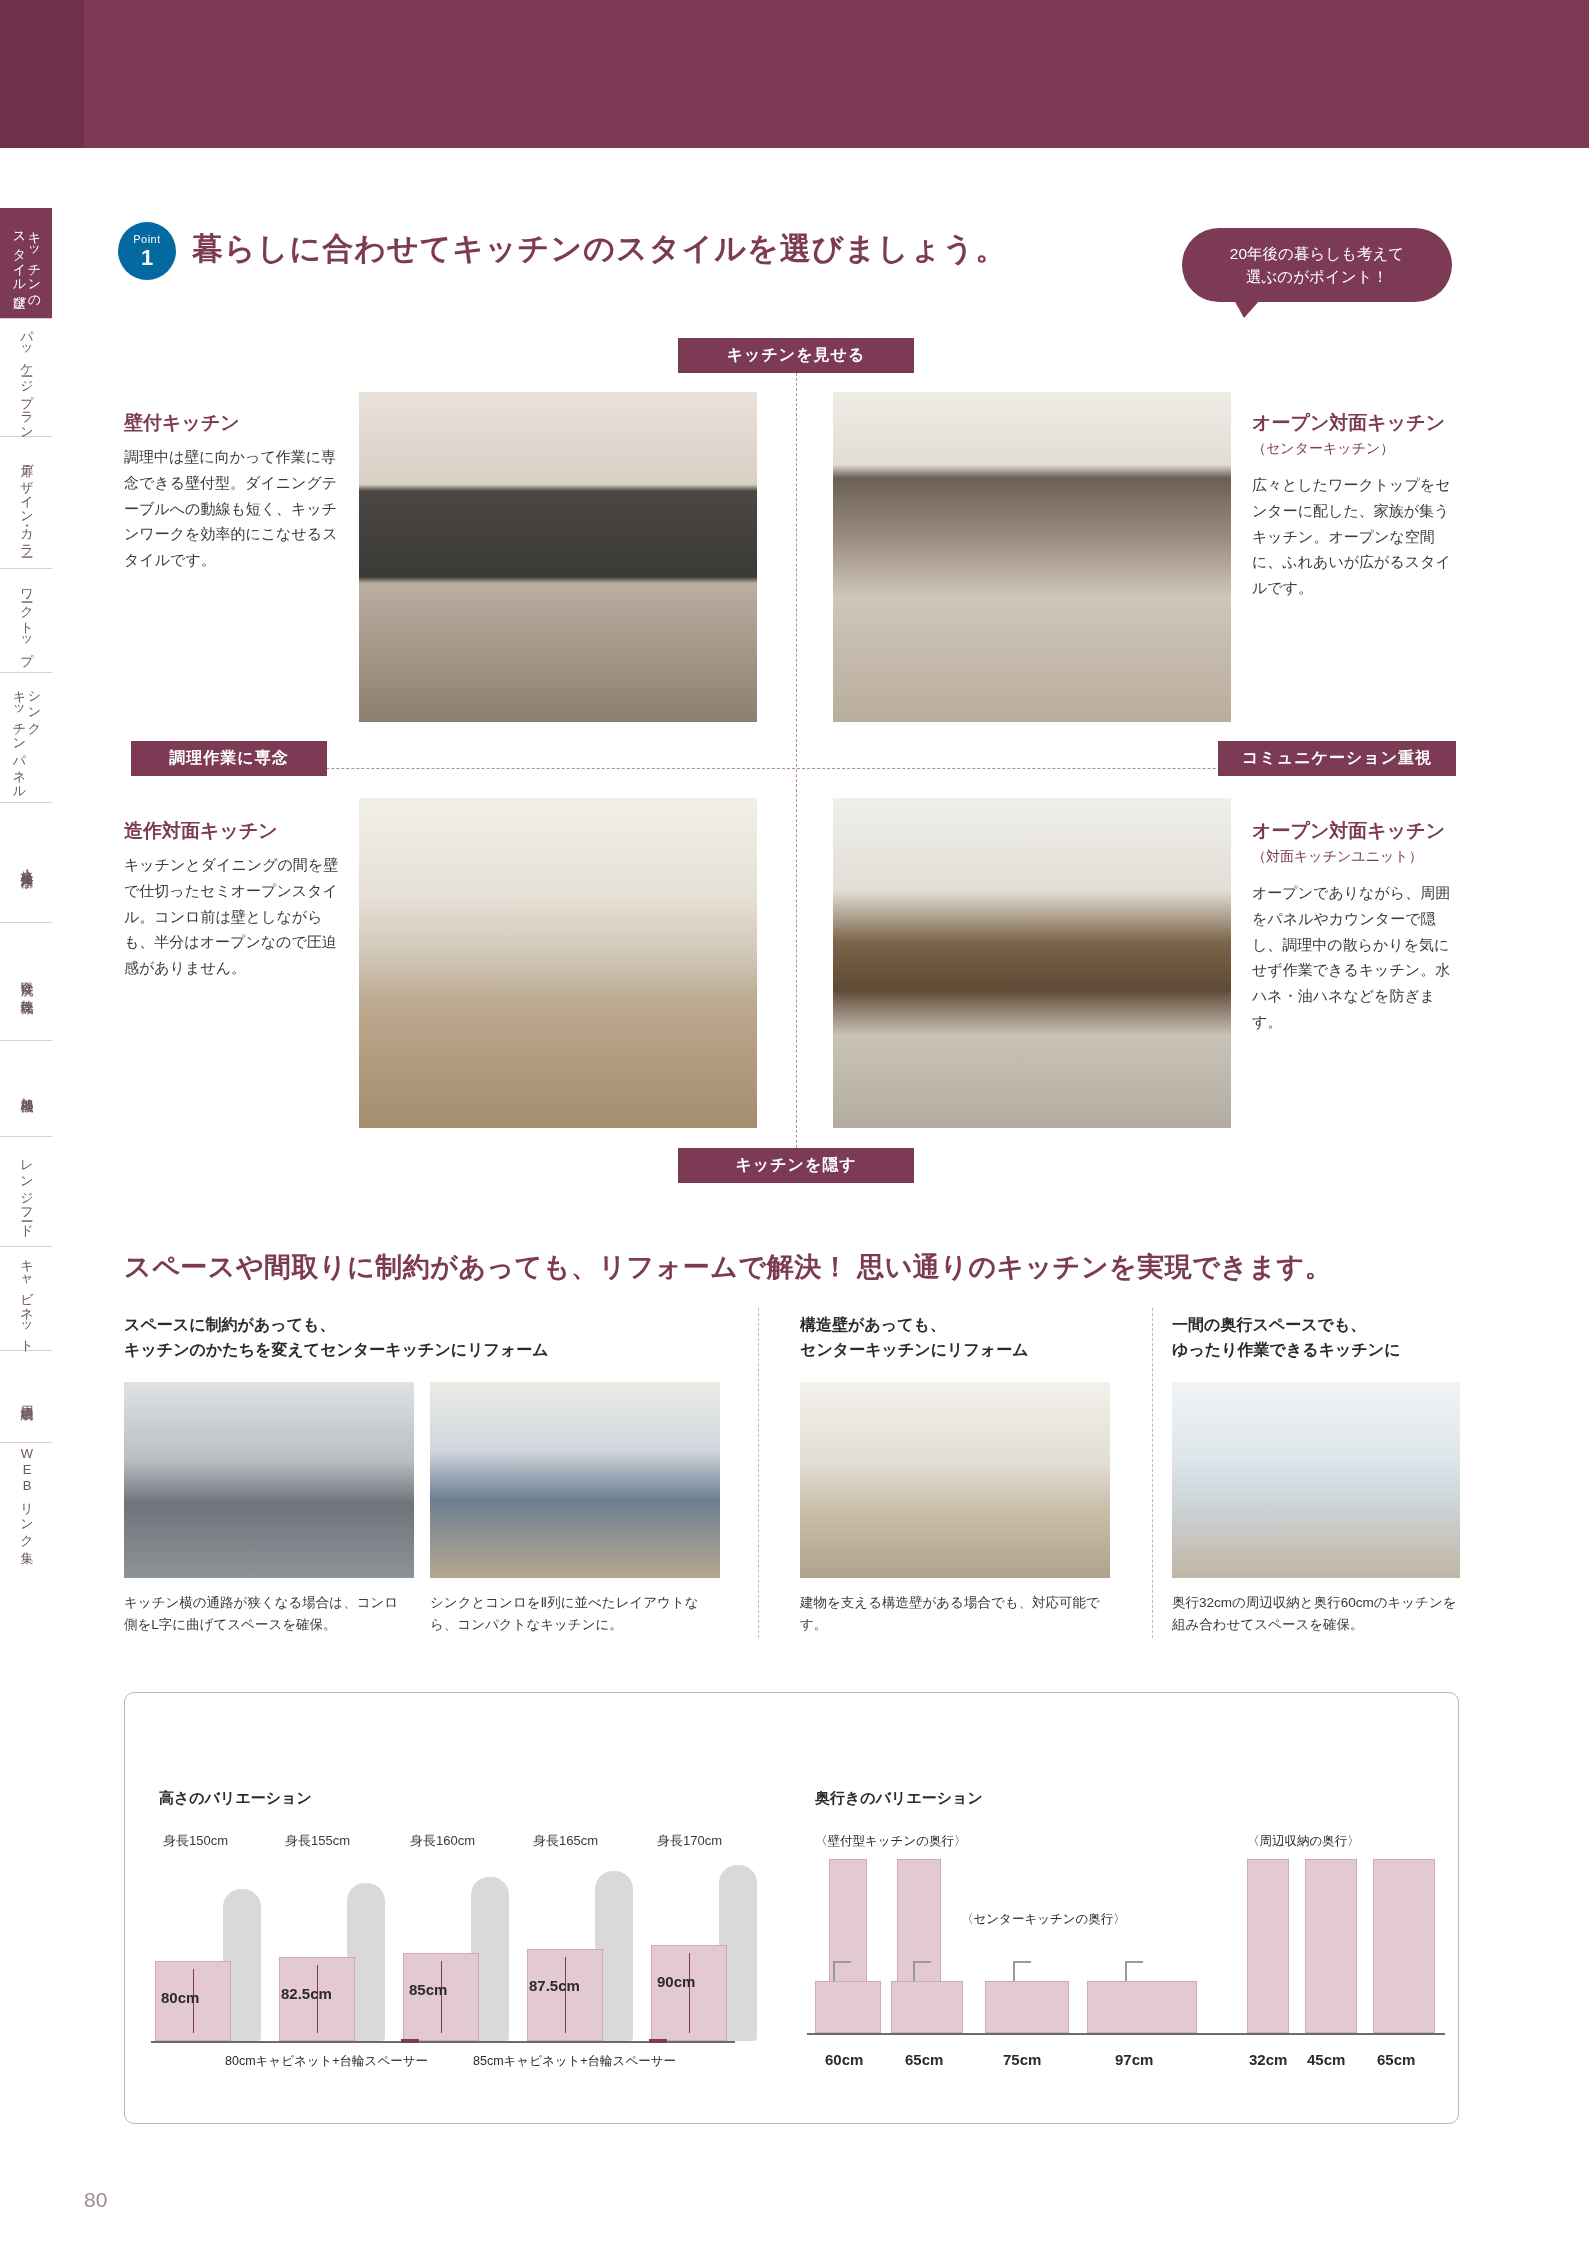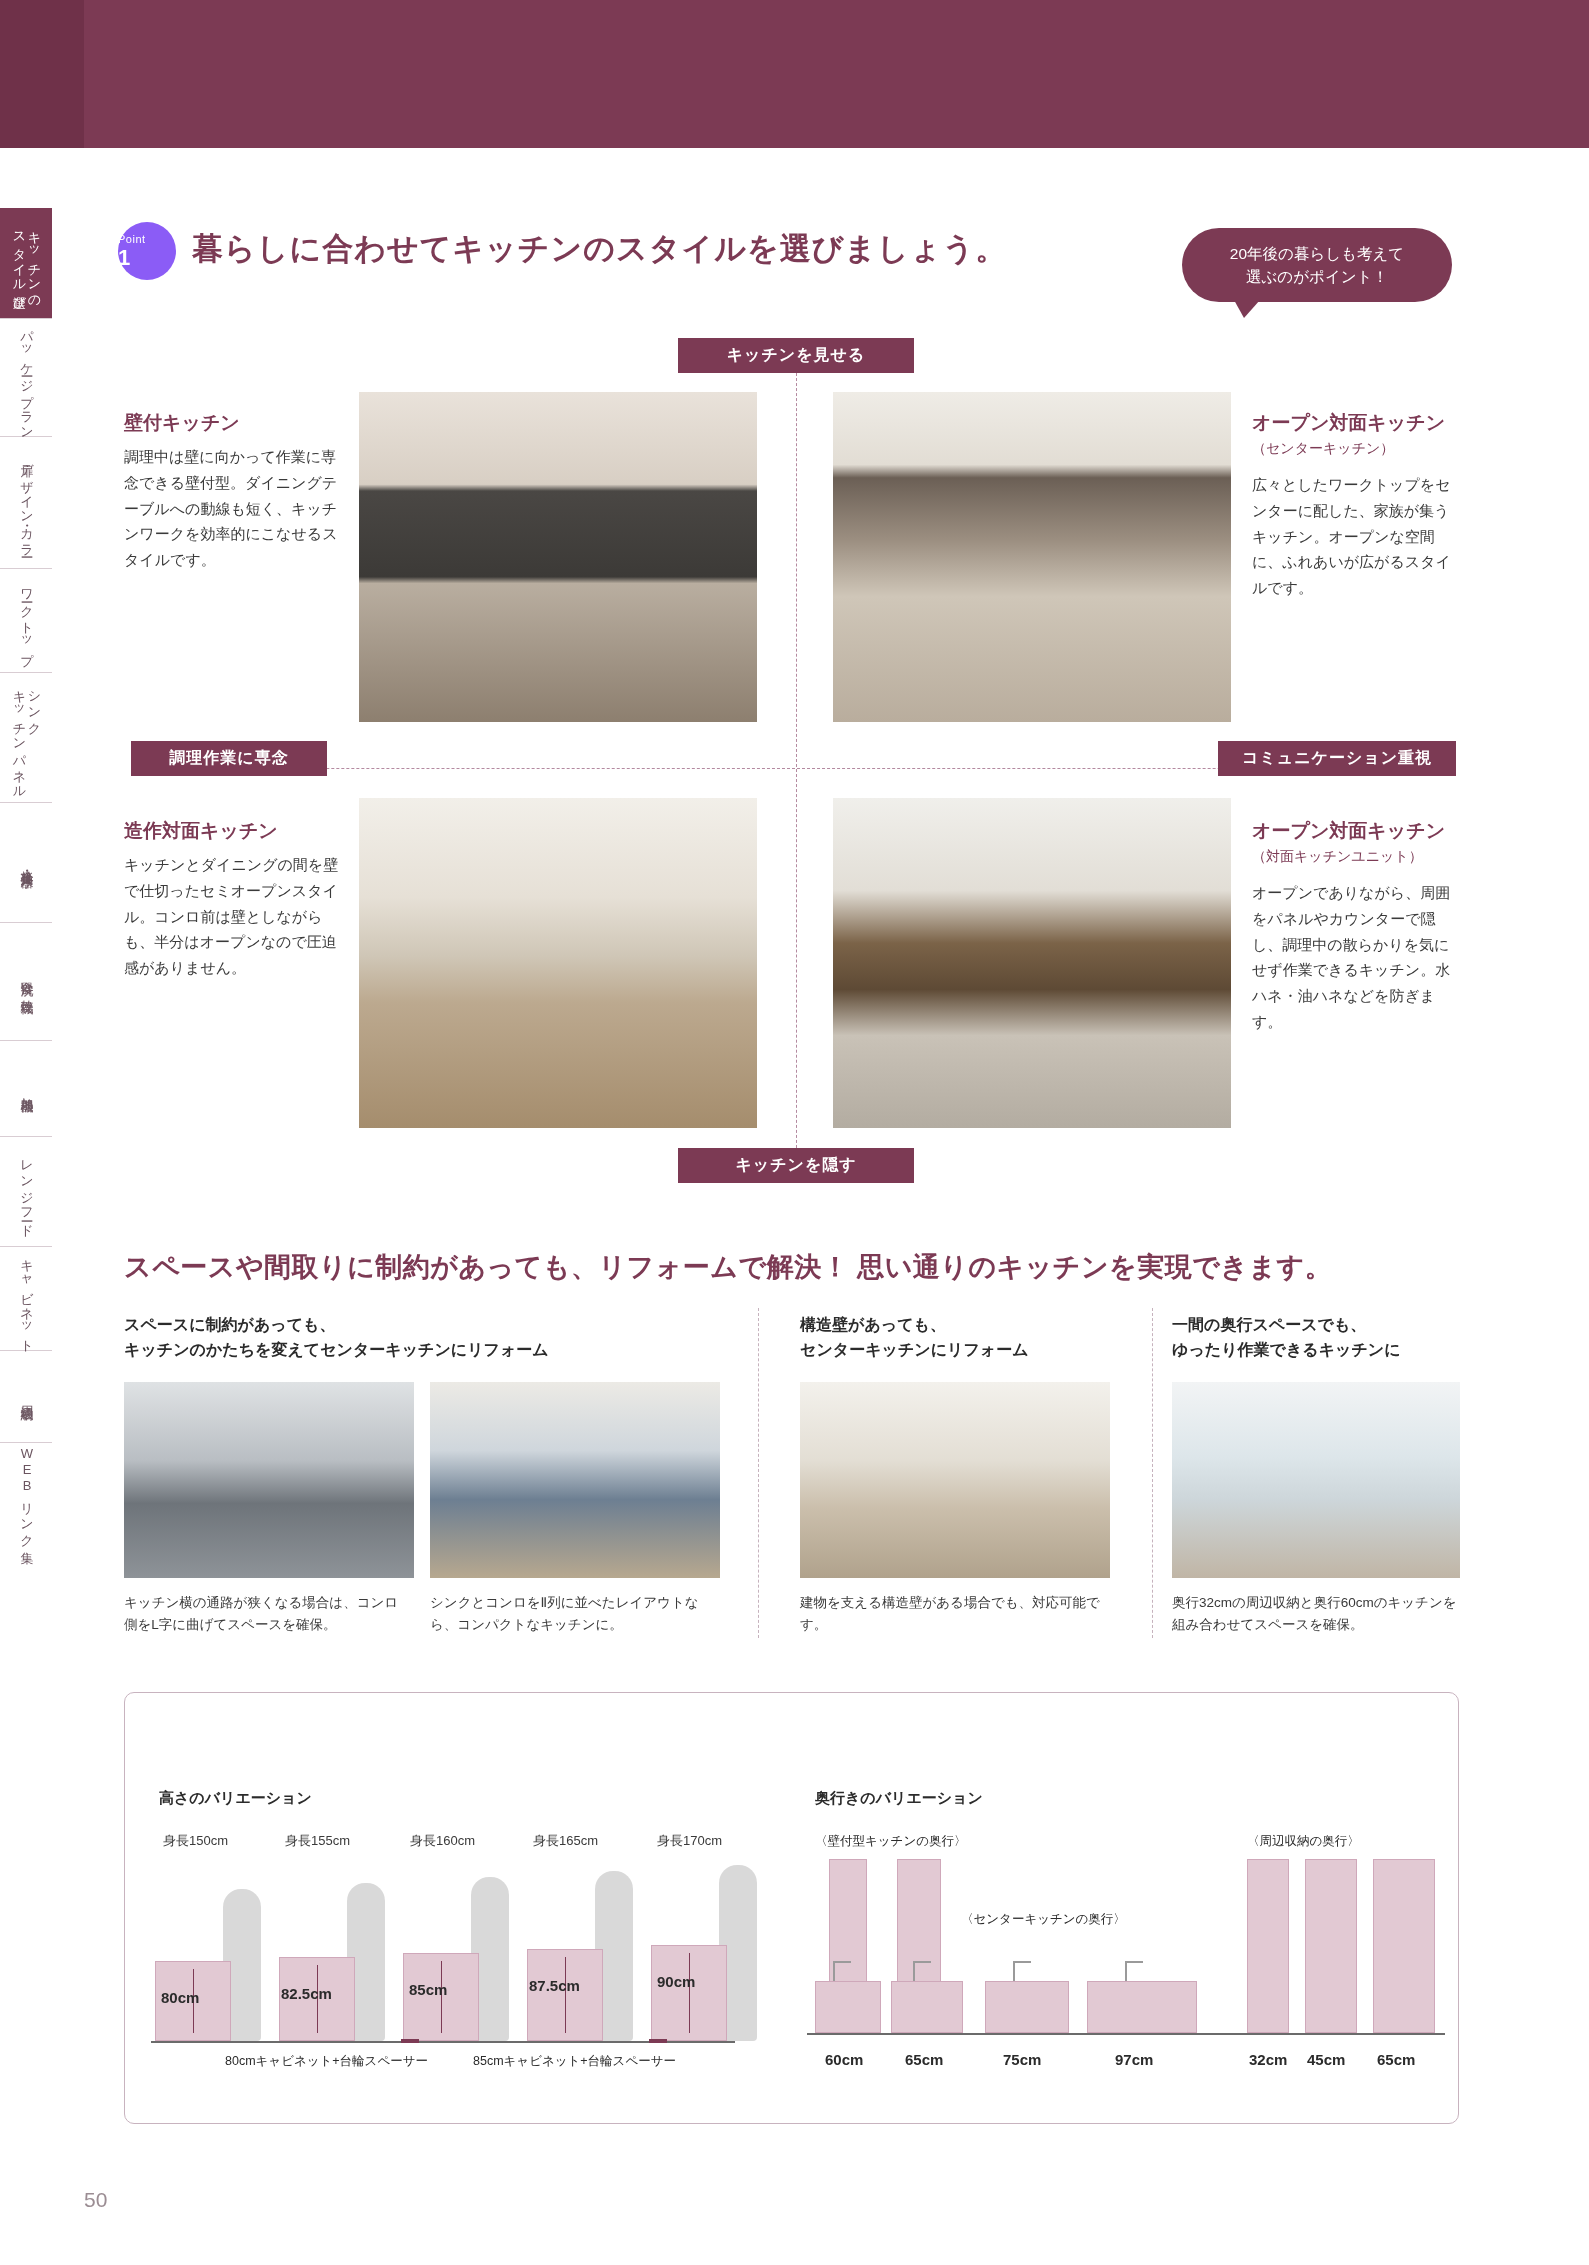--- a/index.html
+++ b/index.html
@@ -34,22 +34,22 @@
     color:#6b5560; font-size:13px; line-height:1.15;
     padding:10px 0;
     writing-mode:vertical-rl; text-orientation:upright;
     letter-spacing:1px;
   }
   .sidetab.active { background:#7c3a54; color:#ffffff; border-top:1px solid #7c3a54; }
   .sidetab span { white-space:nowrap; }
   
   .point-badge {
     position:absolute; left:118px; top:222px; width:58px; height:58px;
-    border-radius:50%; background:#8b5cf6; color:#fff;
-    display:flex; flex-direction:column; align-items:flex-start; justify-content:center;
+    border-radius:50%; background:#0369a1; color:#fff;
+    display:flex; flex-direction:column; align-items:center; justify-content:center;
     line-height:1;
   }
   .point-badge .p-label { font-size:11px; letter-spacing:.5px; }
   .point-badge .p-num { font-size:22px; font-weight:bold; margin-top:2px; }
   .point-title {
     position:absolute; left:192px; top:228px;
     font-size:31px; font-weight:bold; color:#7c3a54; letter-spacing:1px;
   }
   
   .balloon {
@@ -326,13 +326,13 @@
 
   <div class="barlabel" style="left:700px; top:358px;">60cm</div>
   <div class="barlabel" style="left:780px; top:358px;">65cm</div>
   <div class="barlabel" style="left:878px; top:358px;">75cm</div>
   <div class="barlabel" style="left:990px; top:358px;">97cm</div>
   <div class="barlabel" style="left:1124px; top:358px;">32cm</div>
   <div class="barlabel" style="left:1182px; top:358px;">45cm</div>
   <div class="barlabel" style="left:1252px; top:358px;">65cm</div>
 </div>
 
-<div class="pageno">50</div>
+<div class="pageno">80</div>
 
 </body></html>

